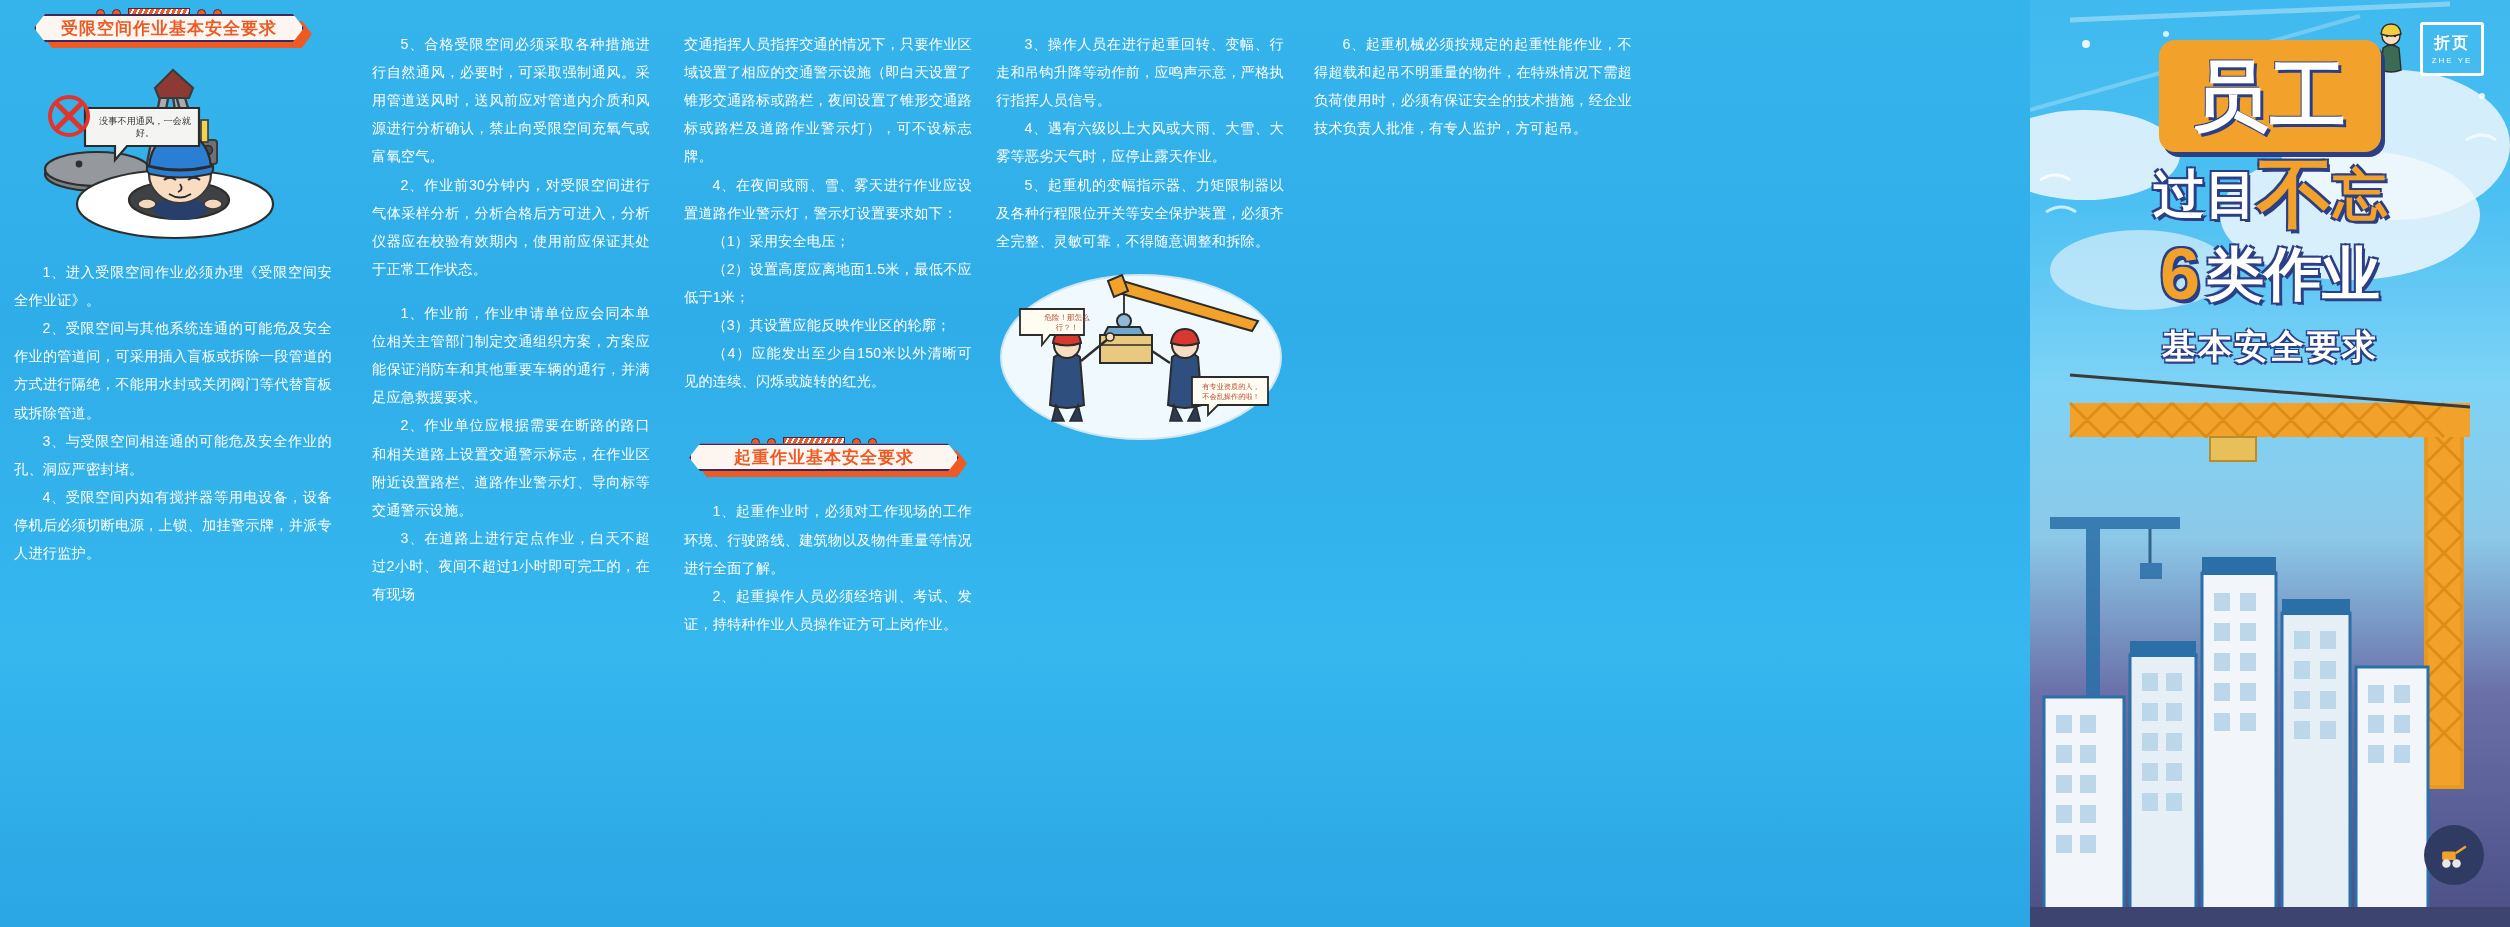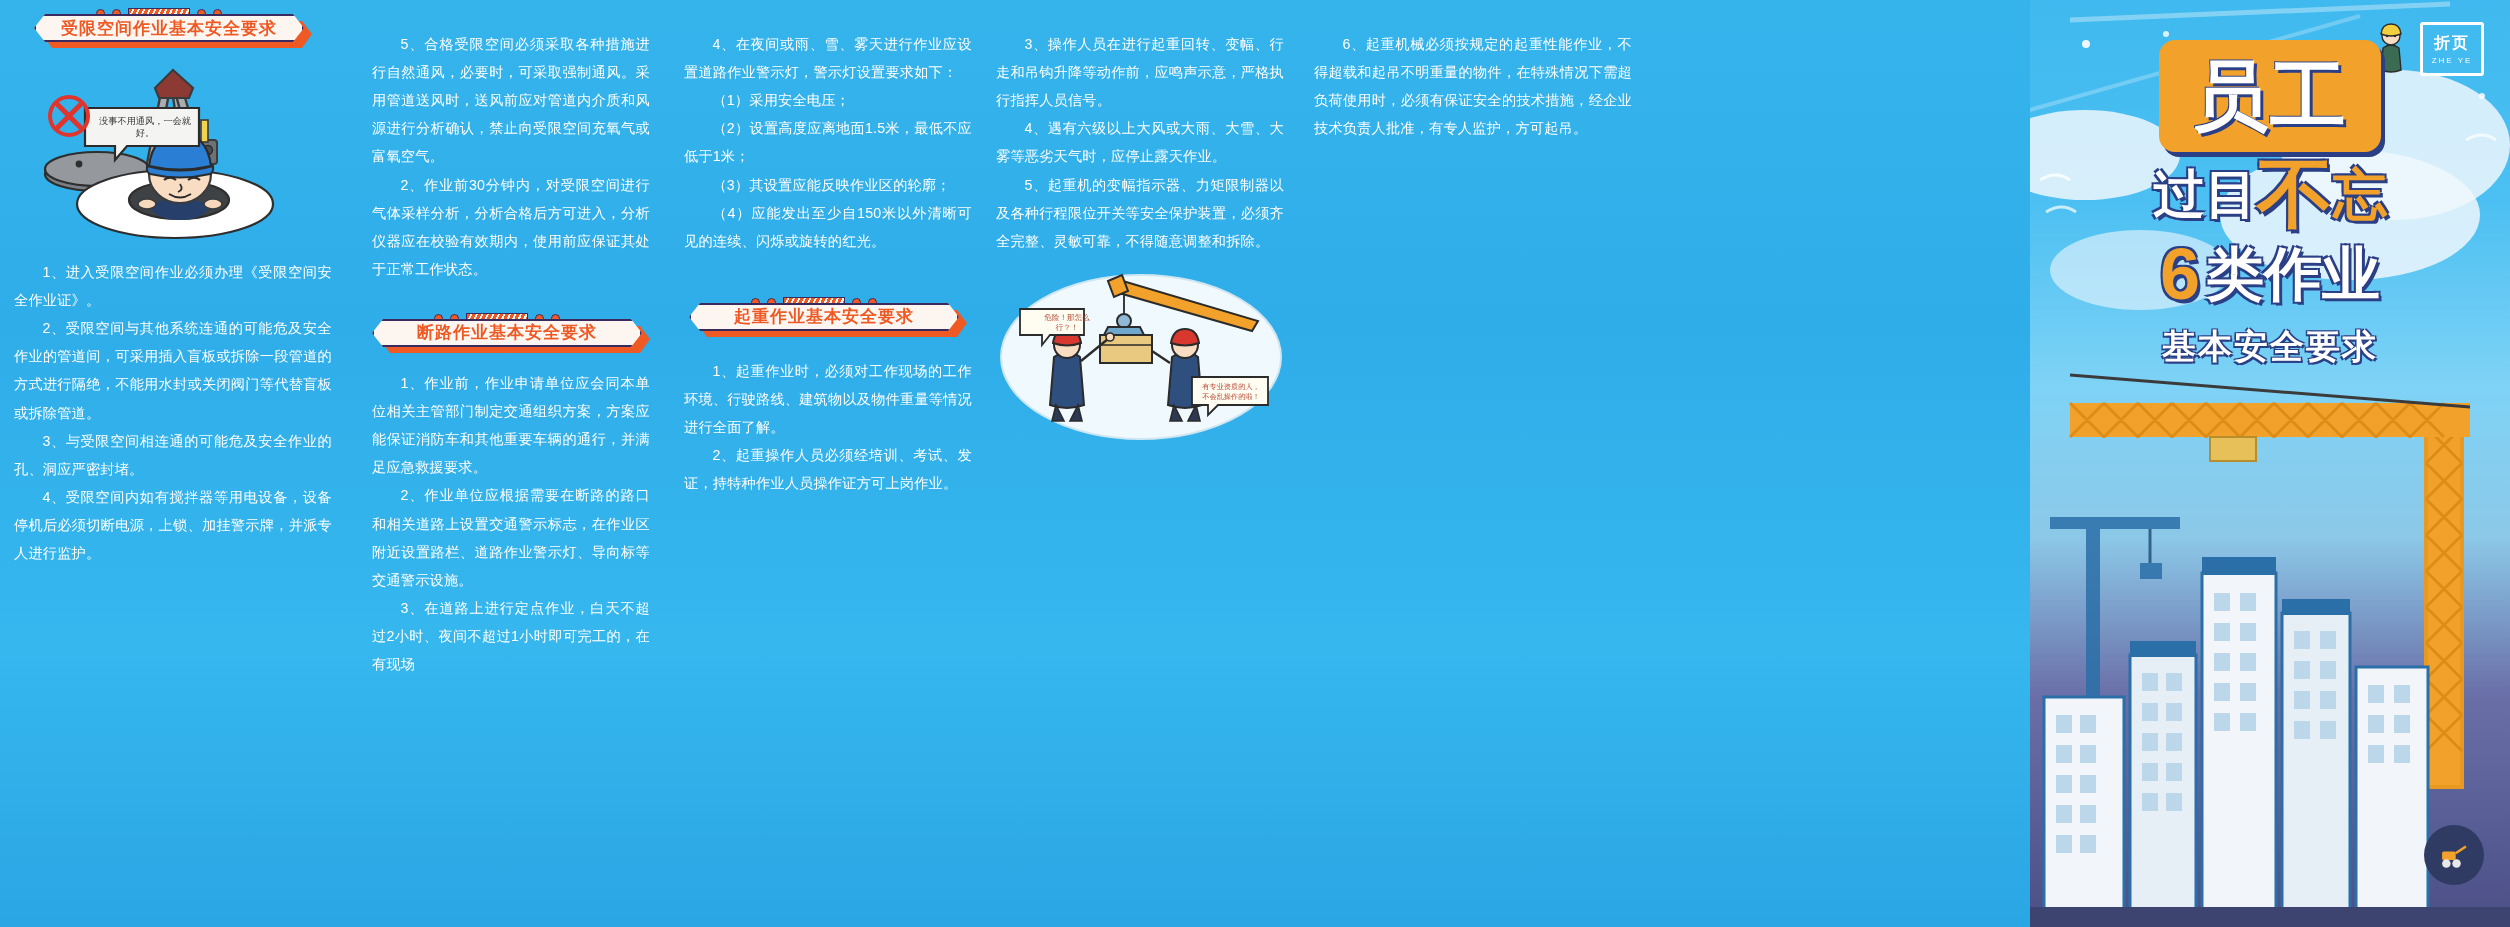--- a/index.html
+++ b/index.html
@@ -242,43 +242,31 @@
         <p>4、受限空间内如有搅拌器等用电设备，设备停机后必须切断电源，上锁、加挂警示牌，并派专人进行监护。</p>
       </div>
     </div>
 
     <div class="col col-2">
       <div class="ptext" style="margin-top:30px;">
         <p>5、合格受限空间必须采取各种措施进行自然通风，必要时，可采取强制通风。采用管道送风时，送风前应对管道内介质和风源进行分析确认，禁止向受限空间充氧气或富氧空气。</p>
         <p>2、作业前30分钟内，对受限空间进行气体采样分析，分析合格后方可进入，分析仪器应在校验有效期内，使用前应保证其处于正常工作状态。</p>
       </div>
 
-      <div class="banner" style="margin-top:30px;">
-        <div class="shadowbar"></div>
-        <div class="dots">
-          <i class="dot"></i>
-          <i class="dot"></i>
-          <i class="hatch"></i>
-          <i class="dot"></i>
-          <i class="dot"></i>
-        </div>
-        <div class="plate">
-          <span>断路作业基本安全要求</span>
-        </div>
-      </div>
 
       <div class="ptext" style="margin-top:16px;">
         <p>1、作业前，作业申请单位应会同本单位相关主管部门制定交通组织方案，方案应能保证消防车和其他重要车辆的通行，并满足应急救援要求。</p>
         <p>2、作业单位应根据需要在断路的路口和相关道路上设置交通警示标志，在作业区附近设置路栏、道路作业警示灯、导向标等交通警示设施。</p>
         <p>3、在道路上进行定点作业，白天不超过2小时、夜间不超过1小时即可完工的，在有现场</p>
       </div>
     </div>
 
     <div class="col col-3">
       <div class="ptext" style="margin-top:30px;">
+        <p class="noind">交通指挥人员指挥交通的情况下，只要作业区域设置了相应的交通警示设施（即白天设置了锥形交通路标或路栏，夜间设置了锥形交通路标或路栏及道路作业警示灯），可不设标志牌。</p>
         <p>4、在夜间或雨、雪、雾天进行作业应设置道路作业警示灯，警示灯设置要求如下：</p>
         <p class="sub">（1）采用安全电压；</p>
         <p class="sub">（2）设置高度应离地面1.5米，最低不应低于1米；</p>
         <p class="sub">（3）其设置应能反映作业区的轮廓；</p>
         <p class="sub">（4）应能发出至少自150米以外清晰可见的连续、闪烁或旋转的红光。</p>
       </div>
 
       <div class="banner" style="margin-top:42px;">
         <div class="shadowbar"></div>
         <div class="dots">

